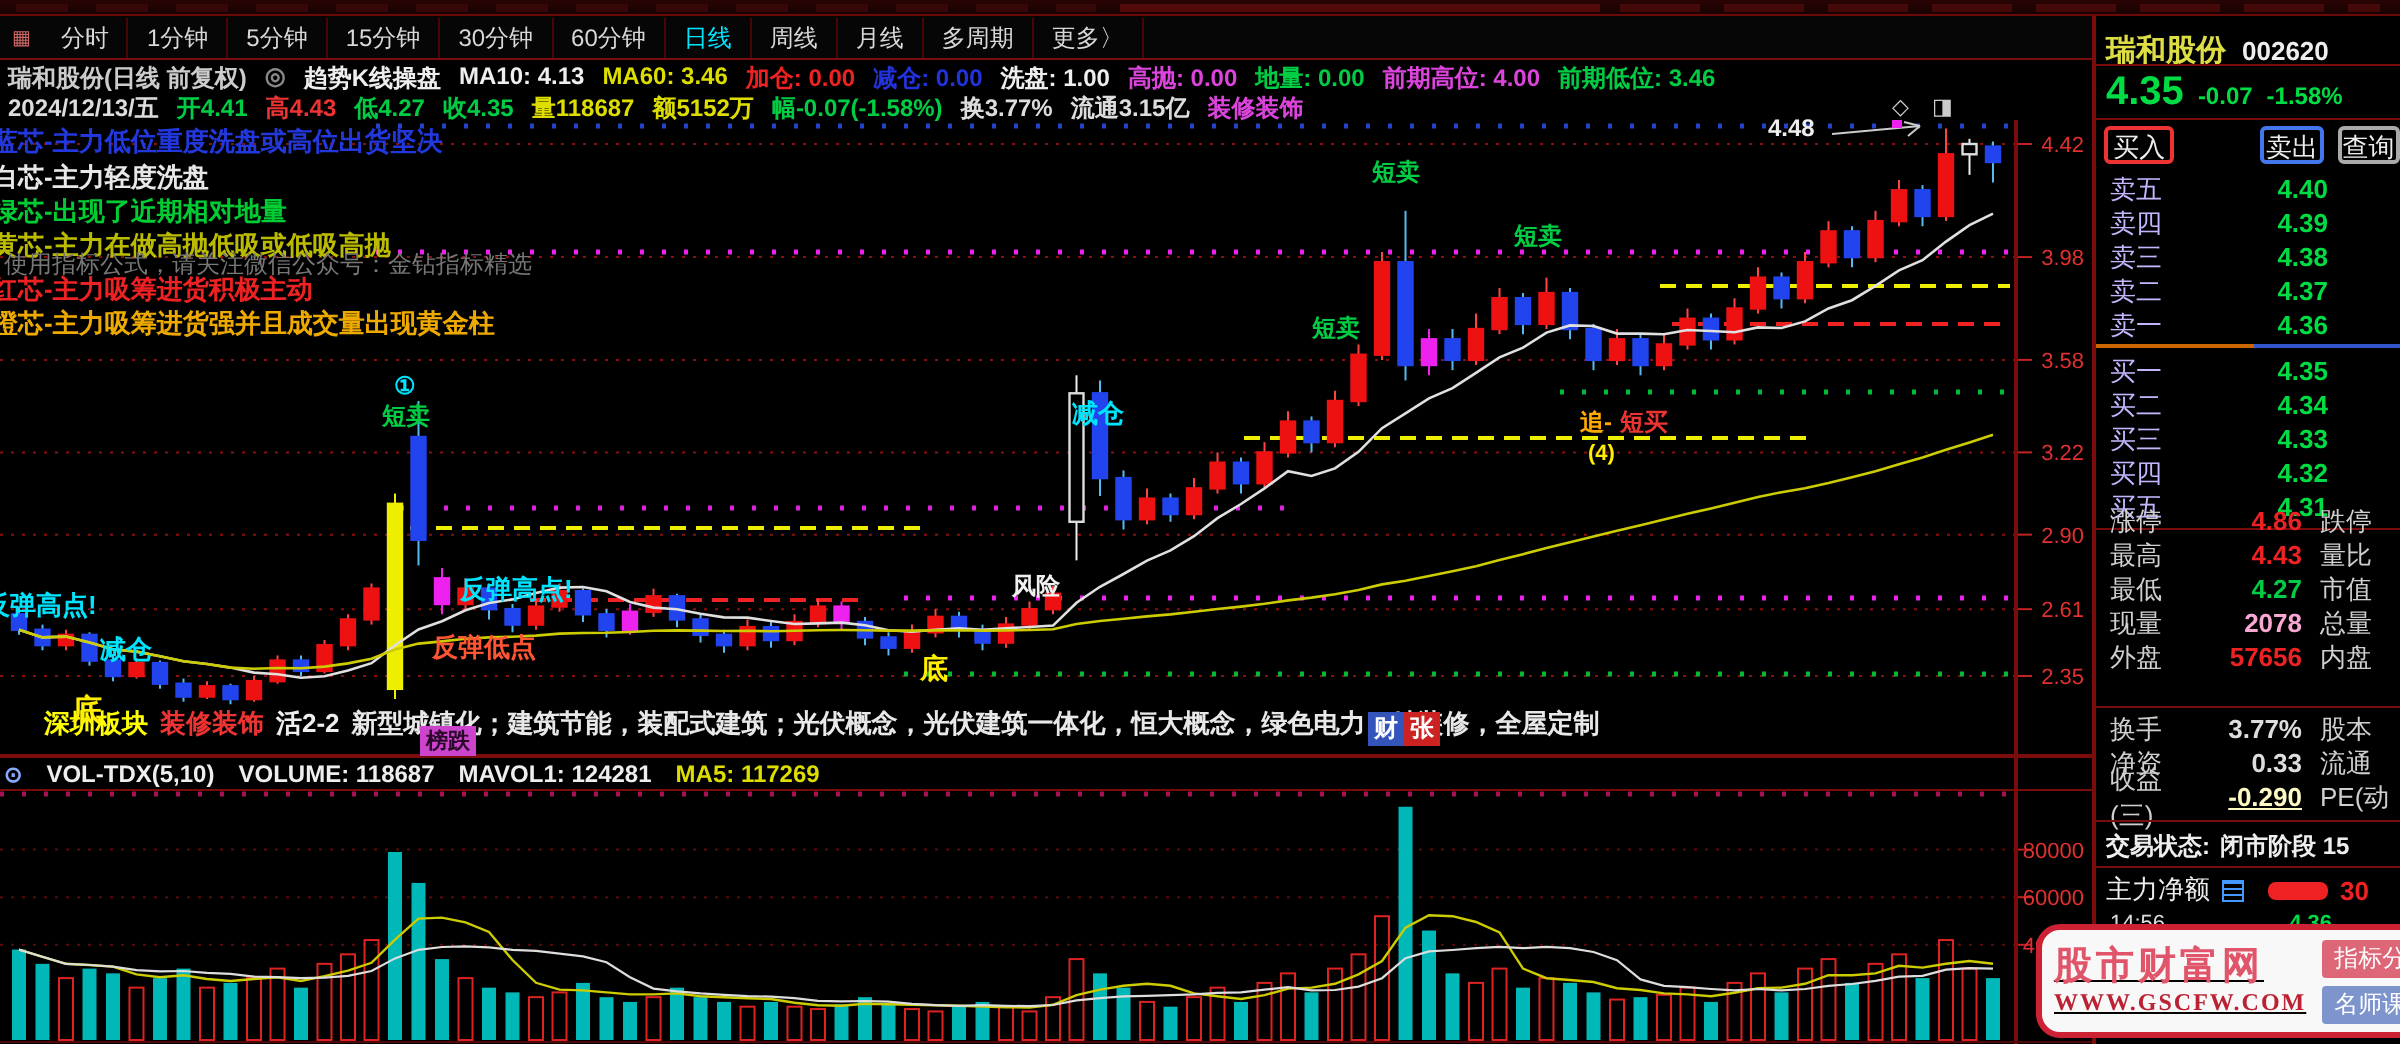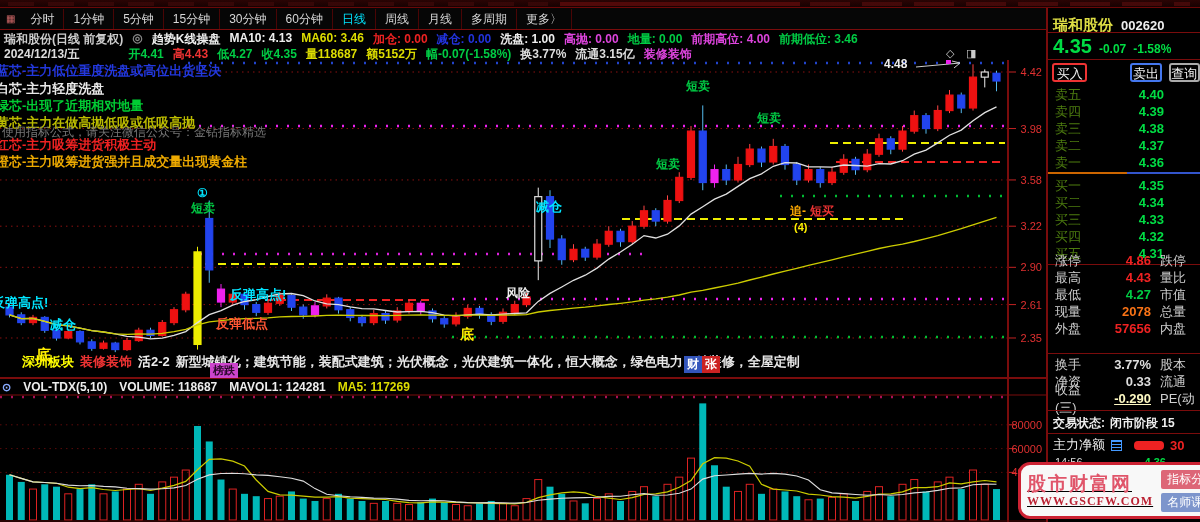--- a/index.html
+++ b/index.html
@@ -33,21 +33,21 @@
   .pname{top:8px;height:16px;display:flex;gap:8px;align-items:baseline;padding-left:5px;}
   .pname .nm{color:#dddd44;font-size:15px;font-weight:bold;}
   .pname .cd{color:#eeeeee;font-size:13px;font-weight:bold;}
   .pprice{top:27px;height:22px;display:flex;gap:7px;align-items:baseline;padding-left:5px;}
   .pprice .big{color:#00dd44;font-size:20px;font-weight:bold;}
   .pprice .sm{color:#00dd44;font-size:12px;font-weight:bold;}
   .pbtns{top:55px;height:21px;display:flex;gap:7px;padding-left:4px;}
   .pbtns .btn{height:19px;line-height:17px;font-size:13px;color:#eee;background:#000;
               border:2px solid;border-radius:3px;text-align:center;box-sizing:border-box;}
   .obrow{height:17px;display:flex;align-items:center;padding:0 36px 0 7px;}
-  .obrow .l{color:#4d7c0f;font-size:13px;}
+  .obrow .l{color:#c4b5fd;font-size:13px;}
   .obrow .v{margin-left:auto;font-size:13px;font-weight:bold;}
   .sep2{top:164px;height:2px;background:linear-gradient(to right,#cc6600 0 52%,#3355cc 52% 100%);}
   .strow{height:17px;display:flex;align-items:center;padding-left:7px;}
   .strow .l{color:#cfcfcf;font-size:13px;width:40px;}
   .strow .v{flex:1;text-align:right;font-size:13px;font-weight:bold;}
   .strow .r{color:#cfcfcf;font-size:13px;width:40px;margin-left:9px;white-space:nowrap;}
   .ptrade{top:406px;height:18px;display:flex;gap:5px;align-items:center;padding-left:5px;
           color:#eeeeee;font-size:12px;font-weight:bold;white-space:nowrap;}
   .pnet{top:428px;height:18px;display:flex;gap:6px;align-items:center;padding-left:5px;}
   .pnet .l{color:#eeeeee;font-size:13px;}
@@ -104,21 +104,21 @@
       <span style="color: rgb(238, 34, 34);">加仓: 0.00</span>
       <span style="color: rgb(34, 51, 221);">减仓: 0.00</span>
       <span style="color: rgb(238, 238, 238);">洗盘: 1.00</span>
       <span style="color: rgb(221, 68, 221);">高抛: 0.00</span>
       <span style="color: rgb(0, 204, 68);">地量: 0.00</span>
       <span style="color: rgb(221, 68, 221);">前期高位: 4.00</span>
       <span style="color: rgb(0, 204, 68);">前期低位: 3.46</span>
     </div>
   <div class="infoline" id="info2" style="top:46px">
       <span style="color: rgb(221, 221, 221);">2024/12/13/五</span>
-      <span style="color: rgb(0, 204, 68); margin-left: 40px;">开4.41</span>
+      <span style="color: rgb(0, 204, 68);">开4.41</span>
       <span style="color: rgb(238, 51, 51);">高4.43</span>
       <span style="color: rgb(0, 204, 68);">低4.27</span>
       <span style="color: rgb(0, 204, 68);">收4.35</span>
       <span style="color: rgb(221, 221, 0);">量118687</span>
       <span style="color: rgb(221, 221, 0);">额5152万</span>
       <span style="color: rgb(0, 204, 68);">幅-0.07(-1.58%)</span>
       <span style="color: rgb(221, 221, 221);">换3.77%</span>
       <span style="color: rgb(221, 221, 221);">流通3.15亿</span>
       <span style="color: rgb(221, 68, 221);">装修装饰</span>
     </div>
@@ -560,21 +560,21 @@
           <span class="v" style="color: rgb(238, 34, 34);">4.43</span>
           <span class="r">量比</span>
         </div>
         <div class="strow">
           <span class="l">最低</span>
           <span class="v" style="color: rgb(0, 204, 68);">4.27</span>
           <span class="r">市值</span>
         </div>
         <div class="strow">
           <span class="l">现量</span>
-          <span class="v" style="color: #f97316;">2078</span>
+          <span class="v" style="color: #f9a8d4;">2078</span>
           <span class="r">总量</span>
         </div>
         <div class="strow">
           <span class="l">外盘</span>
           <span class="v" style="color: rgb(238, 34, 34);">57656</span>
           <span class="r">内盘</span>
         </div>
       </div>
     <div class="hline" style="top:345px"></div>
     <div class="sec" id="p-stats-b" style="top:348px">

